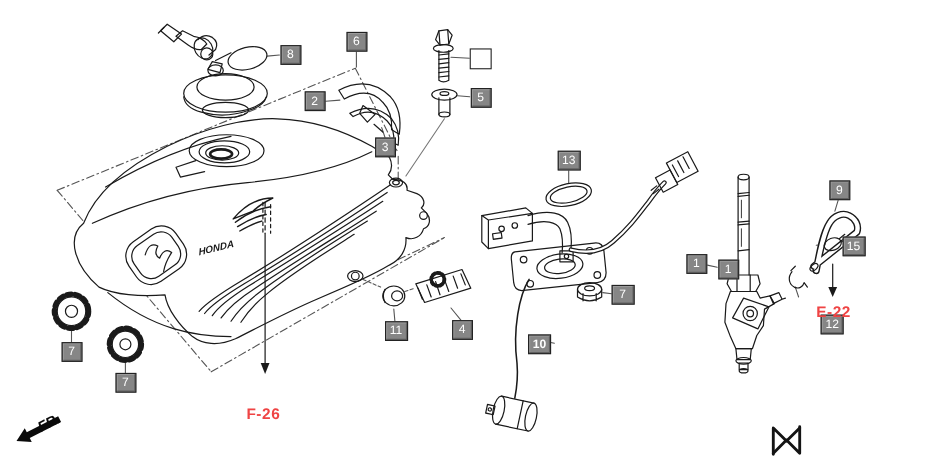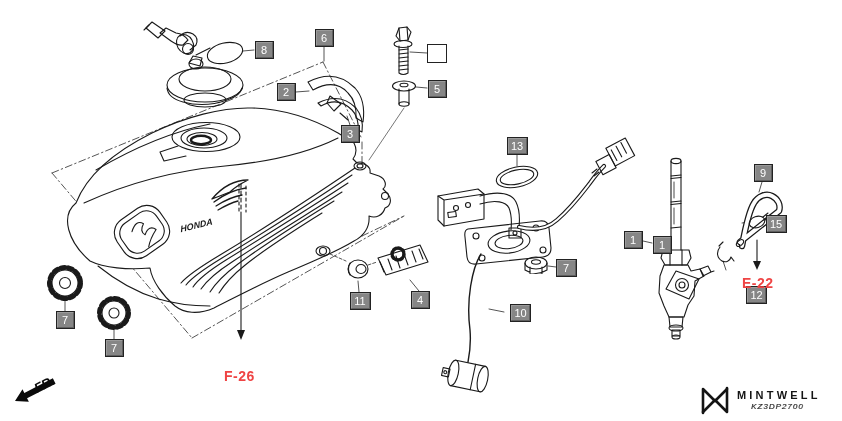--- a/index.html
+++ b/index.html
@@ -273,31 +273,24 @@
       <div class="callout" style="left: 276.5px; top: 83px;">2</div>
       <div class="callout" style="left: 340.5px; top: 125px;">3</div>
       <div class="callout" style="left: 427.5px; top: 80px;">5</div>
       <div class="callout wide" style="left: 506.5px; top: 137px;">13</div>
       <div class="callout" style="left: 623.5px; top: 231px;">1</div>
       <div class="callout" style="left: 652.5px; top: 236px;">1</div>
       <div class="callout" style="left: 753.5px; top: 164px;">9</div>
       <div class="callout wide" style="left: 721.5px; top: 215px; margin-left: 44px;">15</div>
       <div class="callout wide" style="left: 746px; top: 270px; margin-top: 16px;">12</div>
       <div class="callout wide" style="left: 555.5px; top: 259px;">7</div>
-      <div class="callout wide" style="left: 510px; top: 304px;">10</div>
+      <div class="callout wide" style="left: 480px; top: 304px; font-weight: bold;">10</div>
       <div class="callout" style="left: 410.5px; top: 291px;">4</div>
       <div class="callout wide" style="left: 349.5px; top: 292px;">11</div>
       <div class="callout" style="left: 55.5px; top: 311px;">7</div>
       <div class="callout" style="left: 104.5px; top: 339px;">7</div>
     </div>
 
   <div class="ref-label" style="left:224px;top:344px;margin-top:24px;">F-26</div>
   <div class="ref-label" style="left:742px;top:275px;">E-22</div>
 
-  <div class="brandbox">
-    <div style="width:34px;height:34px;"></div>
-    <div class="brand-text-col">
-      <div class="brand-name">MINTWELL</div>
-      <div class="brand-code">KZ3DP2700</div>
-    </div>
-  </div>
 
 </div>
 
 </body></html>

